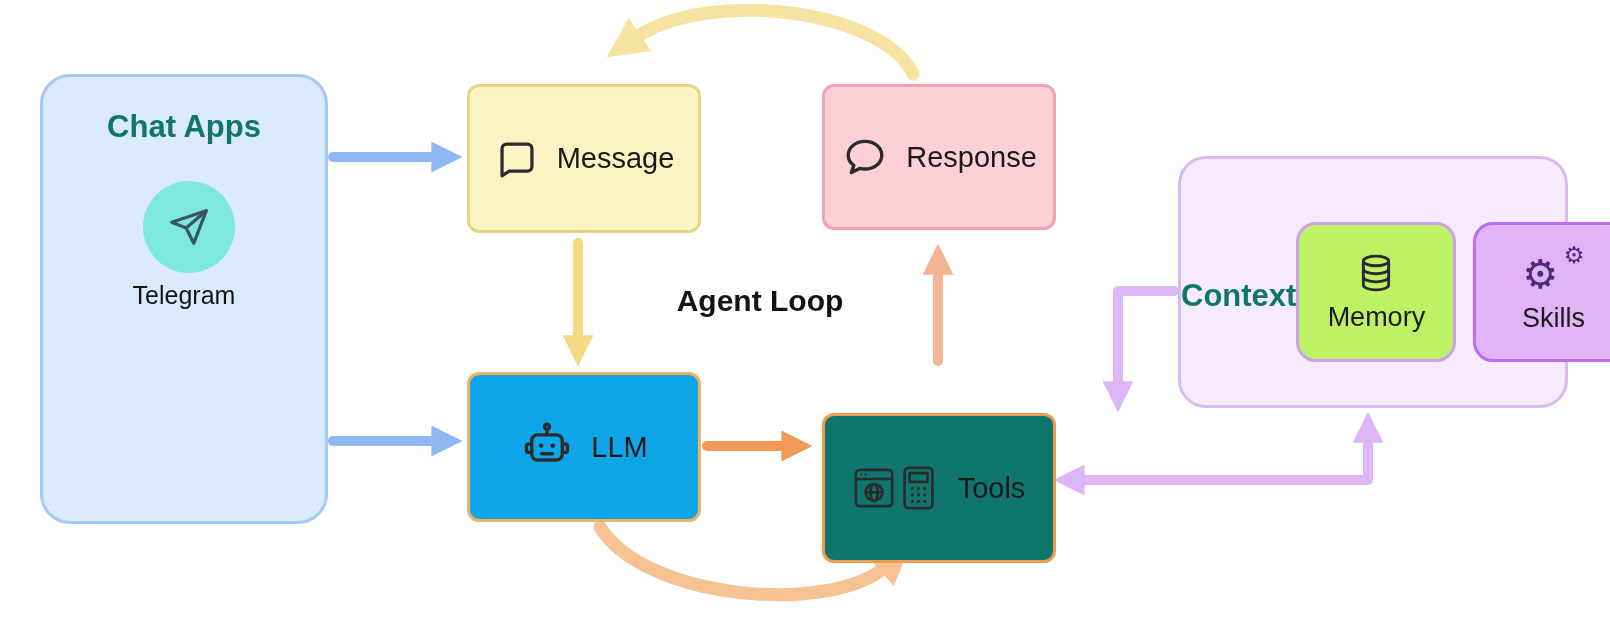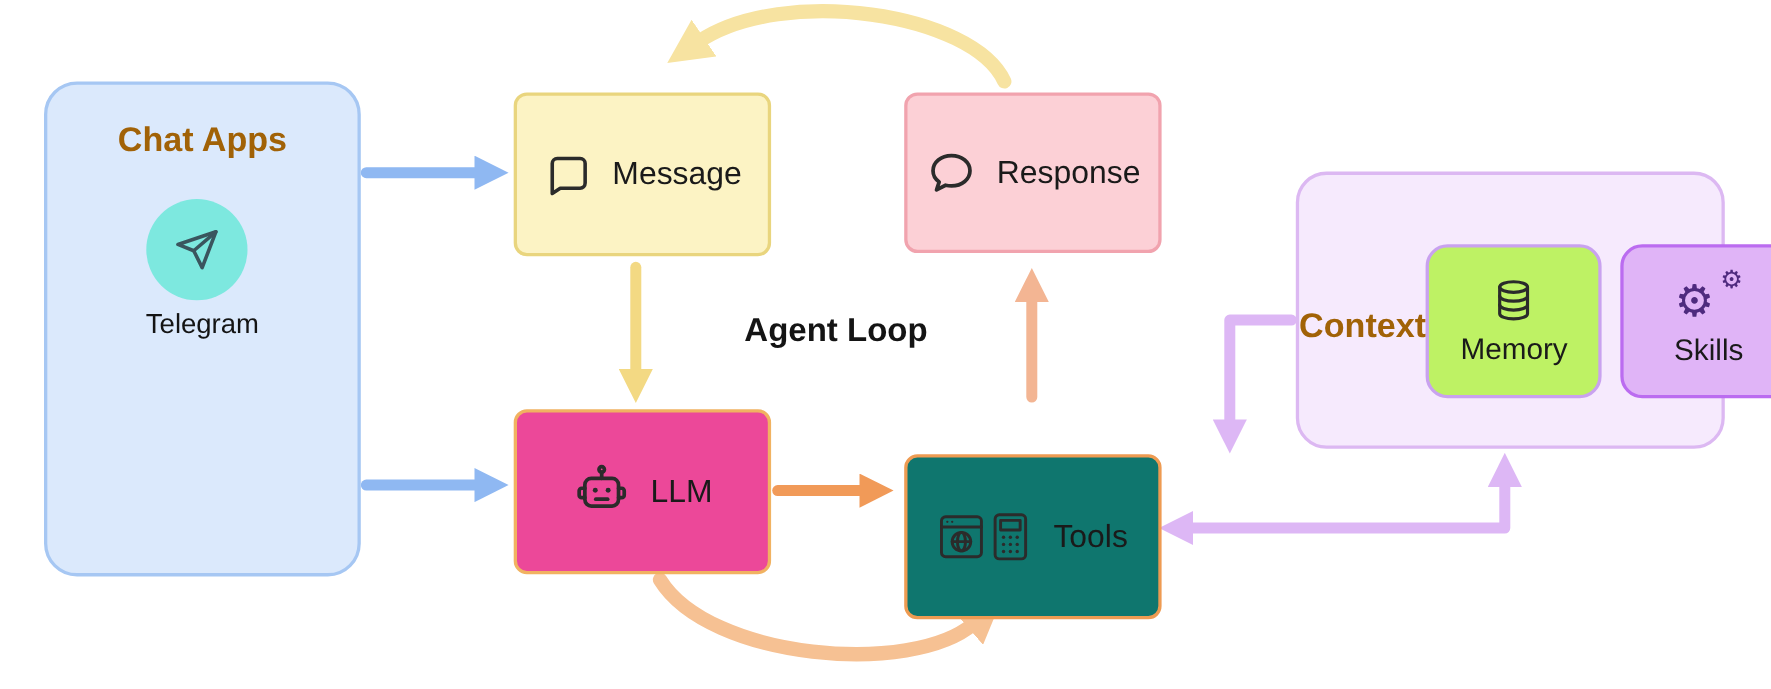--- a/index.html
+++ b/index.html
@@ -6,37 +6,37 @@
   body { font-family:"Liberation Sans", sans-serif; background:#ffffff; }
   .canvas { position:relative; width:1610px; height:626px; background:#ffffff; overflow:hidden; }
   .arrows { position:absolute; left:0; top:0; z-index:1; }
 
   .box { position:absolute; z-index:2; }
 
   
   .chat-apps { left:40px; top:74px; width:288px; height:450px; background:#dbe9fc;
                border:3px solid #a6c7f3; border-radius:30px;
                display:flex; flex-direction:column; align-items:center; }
-  .panel-title { font-size:31px; font-weight:600; color:#a16207; }
+  .panel-title { font-size:31px; font-weight:600; color:#0f766e; }
   .chat-apps .panel-title { margin-top:32px; }
-  .app { display:flex; flex-direction:column; align-items:flex-start; }
+  .app { display:flex; flex-direction:column; align-items:flex-end; }
   .app.first { margin-top:36px; }
   .app + .app { margin-top:30px; }
   .app-circle { width:92px; height:92px; border-radius:50%; display:flex; align-items:center; justify-content:center; }
   .app-circle.telegram { background:#7de8df; }
   .app-circle.whatsapp { background:#8feb9b; }
   .app-label { margin-top:8px; font-size:25px; color:#141414; }
 
   
   .node { width:234px; height:150px; border-radius:12px; border:3px solid;
           display:flex; flex-direction:row; align-items:center; justify-content:center; gap:17px; }
   .node-label { font-size:29px; font-weight:500; color:#1a1a1a; }
   .message  { left:467px; top:84px;  height:149px; background:#fcf3c4; border-color:#e9d57e; }
   .response { left:822px; top:84px;  height:146px; background:#fcd0d6; border-color:#f1a3ae; }
-  .llm      { left:467px; top:372px; background:#ec4899; border-color:#f1b261; }
+  .llm      { left:467px; top:372px; background:#0ea5e9; border-color:#f1b261; }
   .tools    { left:822px; top:372px; background:#0f766e; border-color:#ee9b52;margin-top:41px; }
 
   .agent-loop { position:absolute; z-index:2; left:640px; top:284px; width:240px;
                 text-align:center; font-size:30px; font-weight:600; color:#141414; }
 
   
   .context { left:1178px; top:156px; width:390px; height:252px; background:#f6eafd;
              border:3px solid #dcb8f2; border-radius:28px;
              display:flex; flex-direction:row; align-items:center; }
   .context .panel-title { margin-top:27px; }

